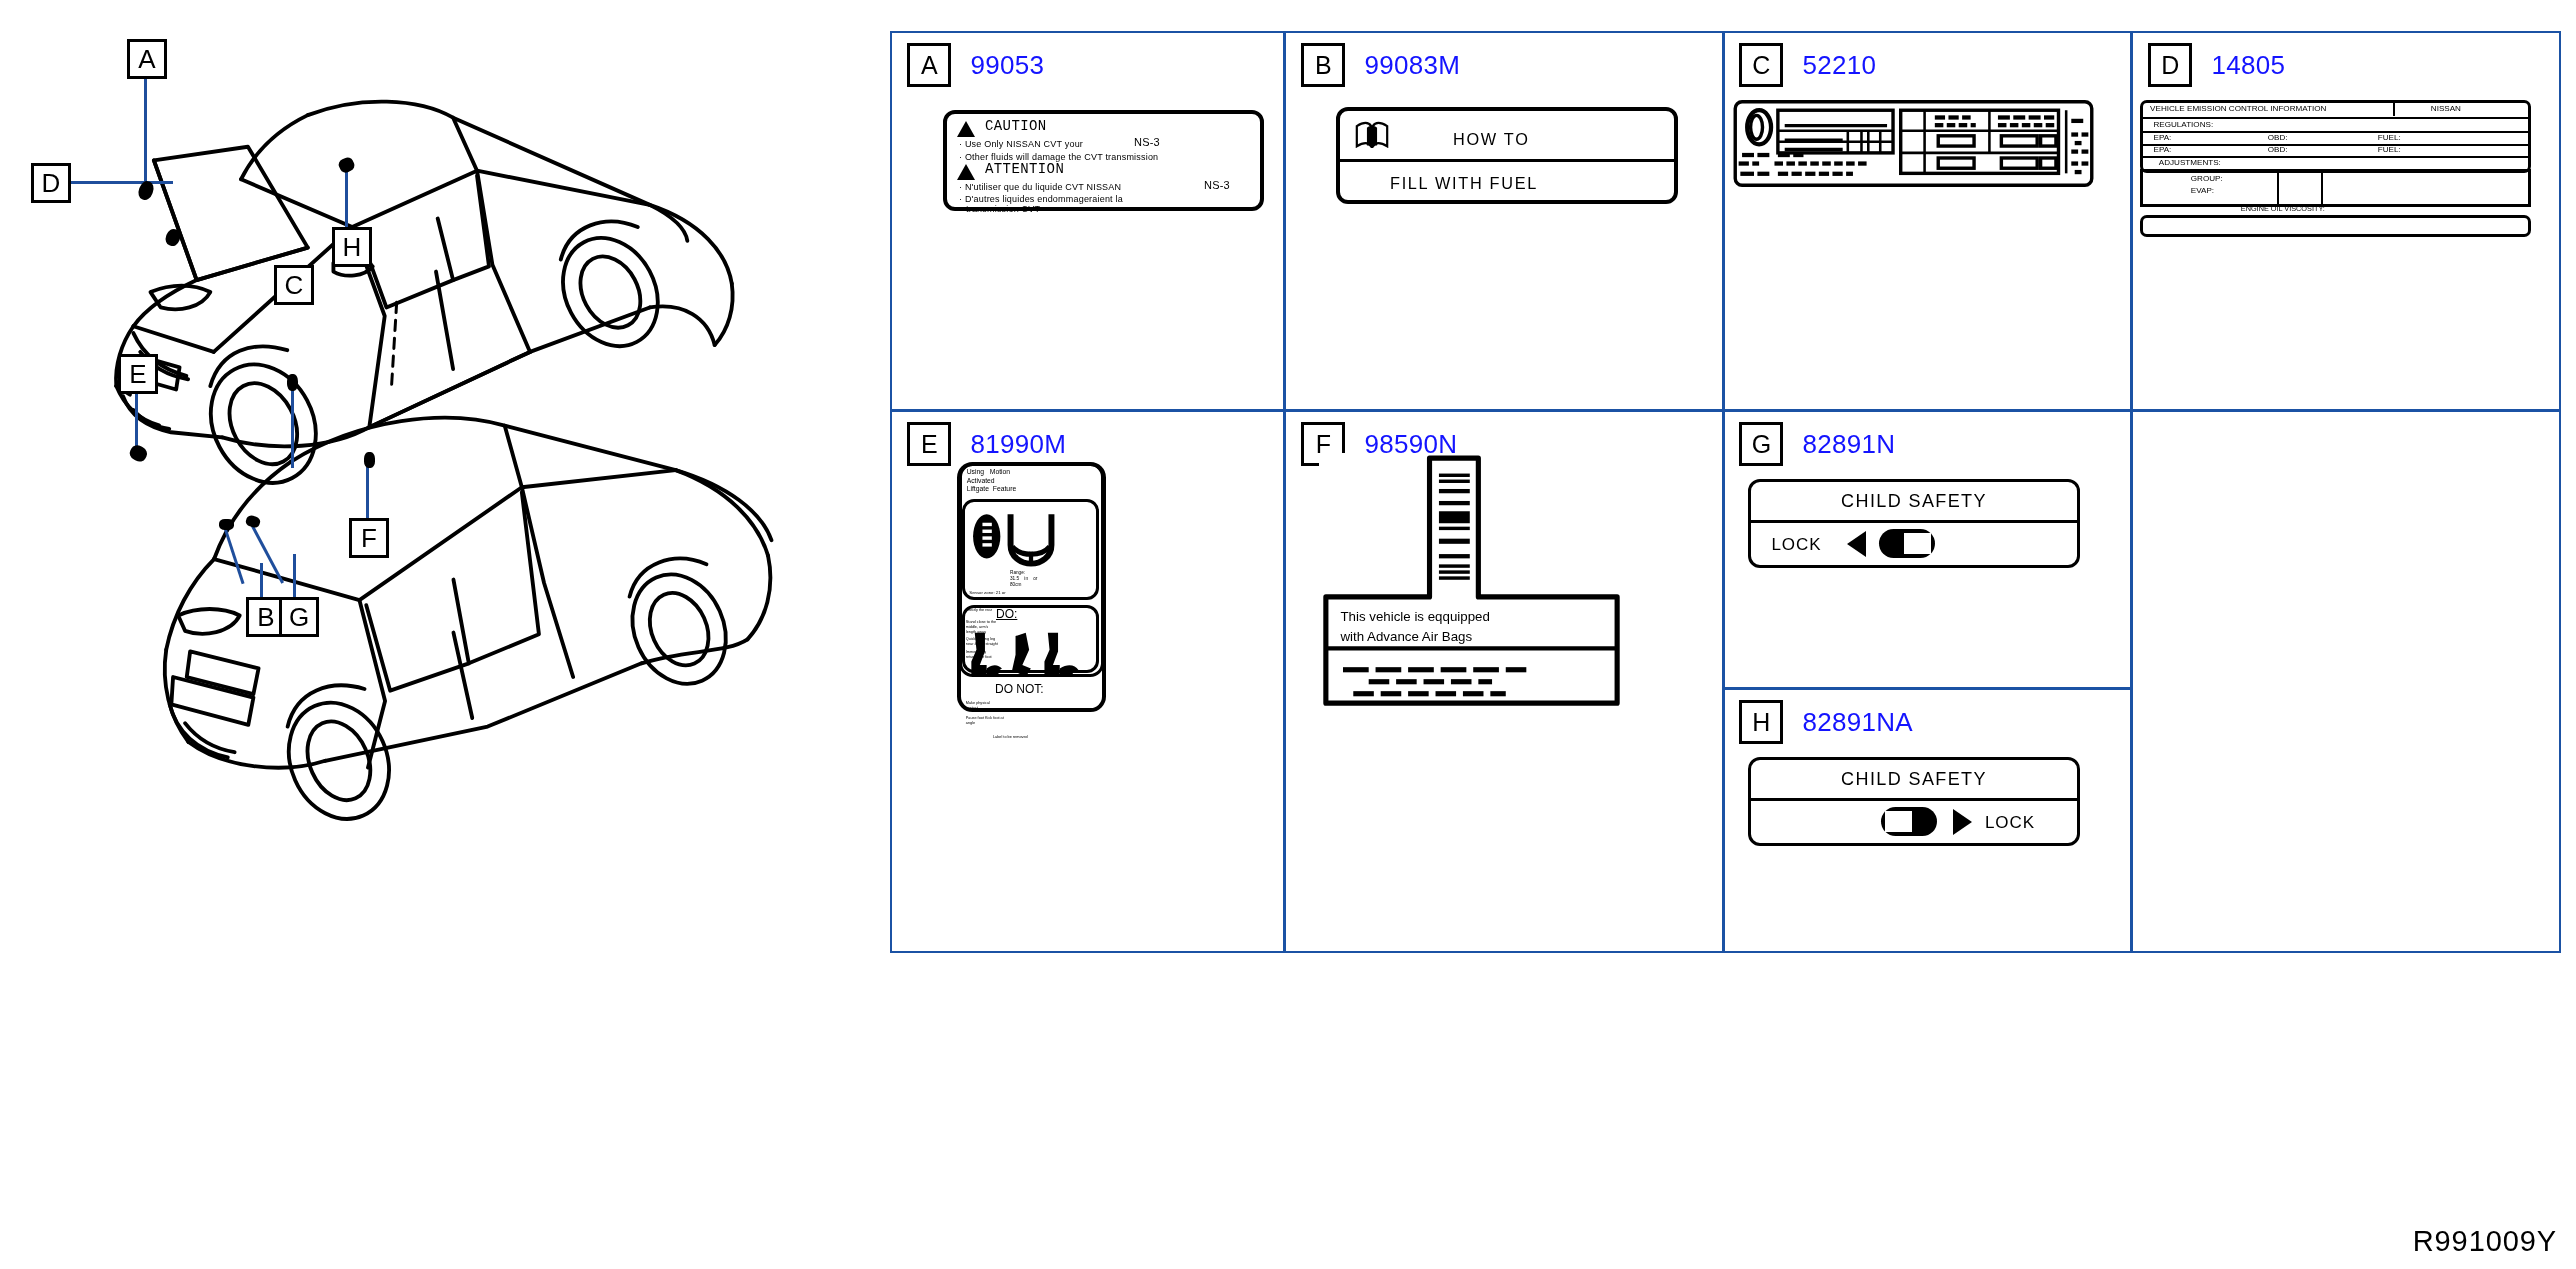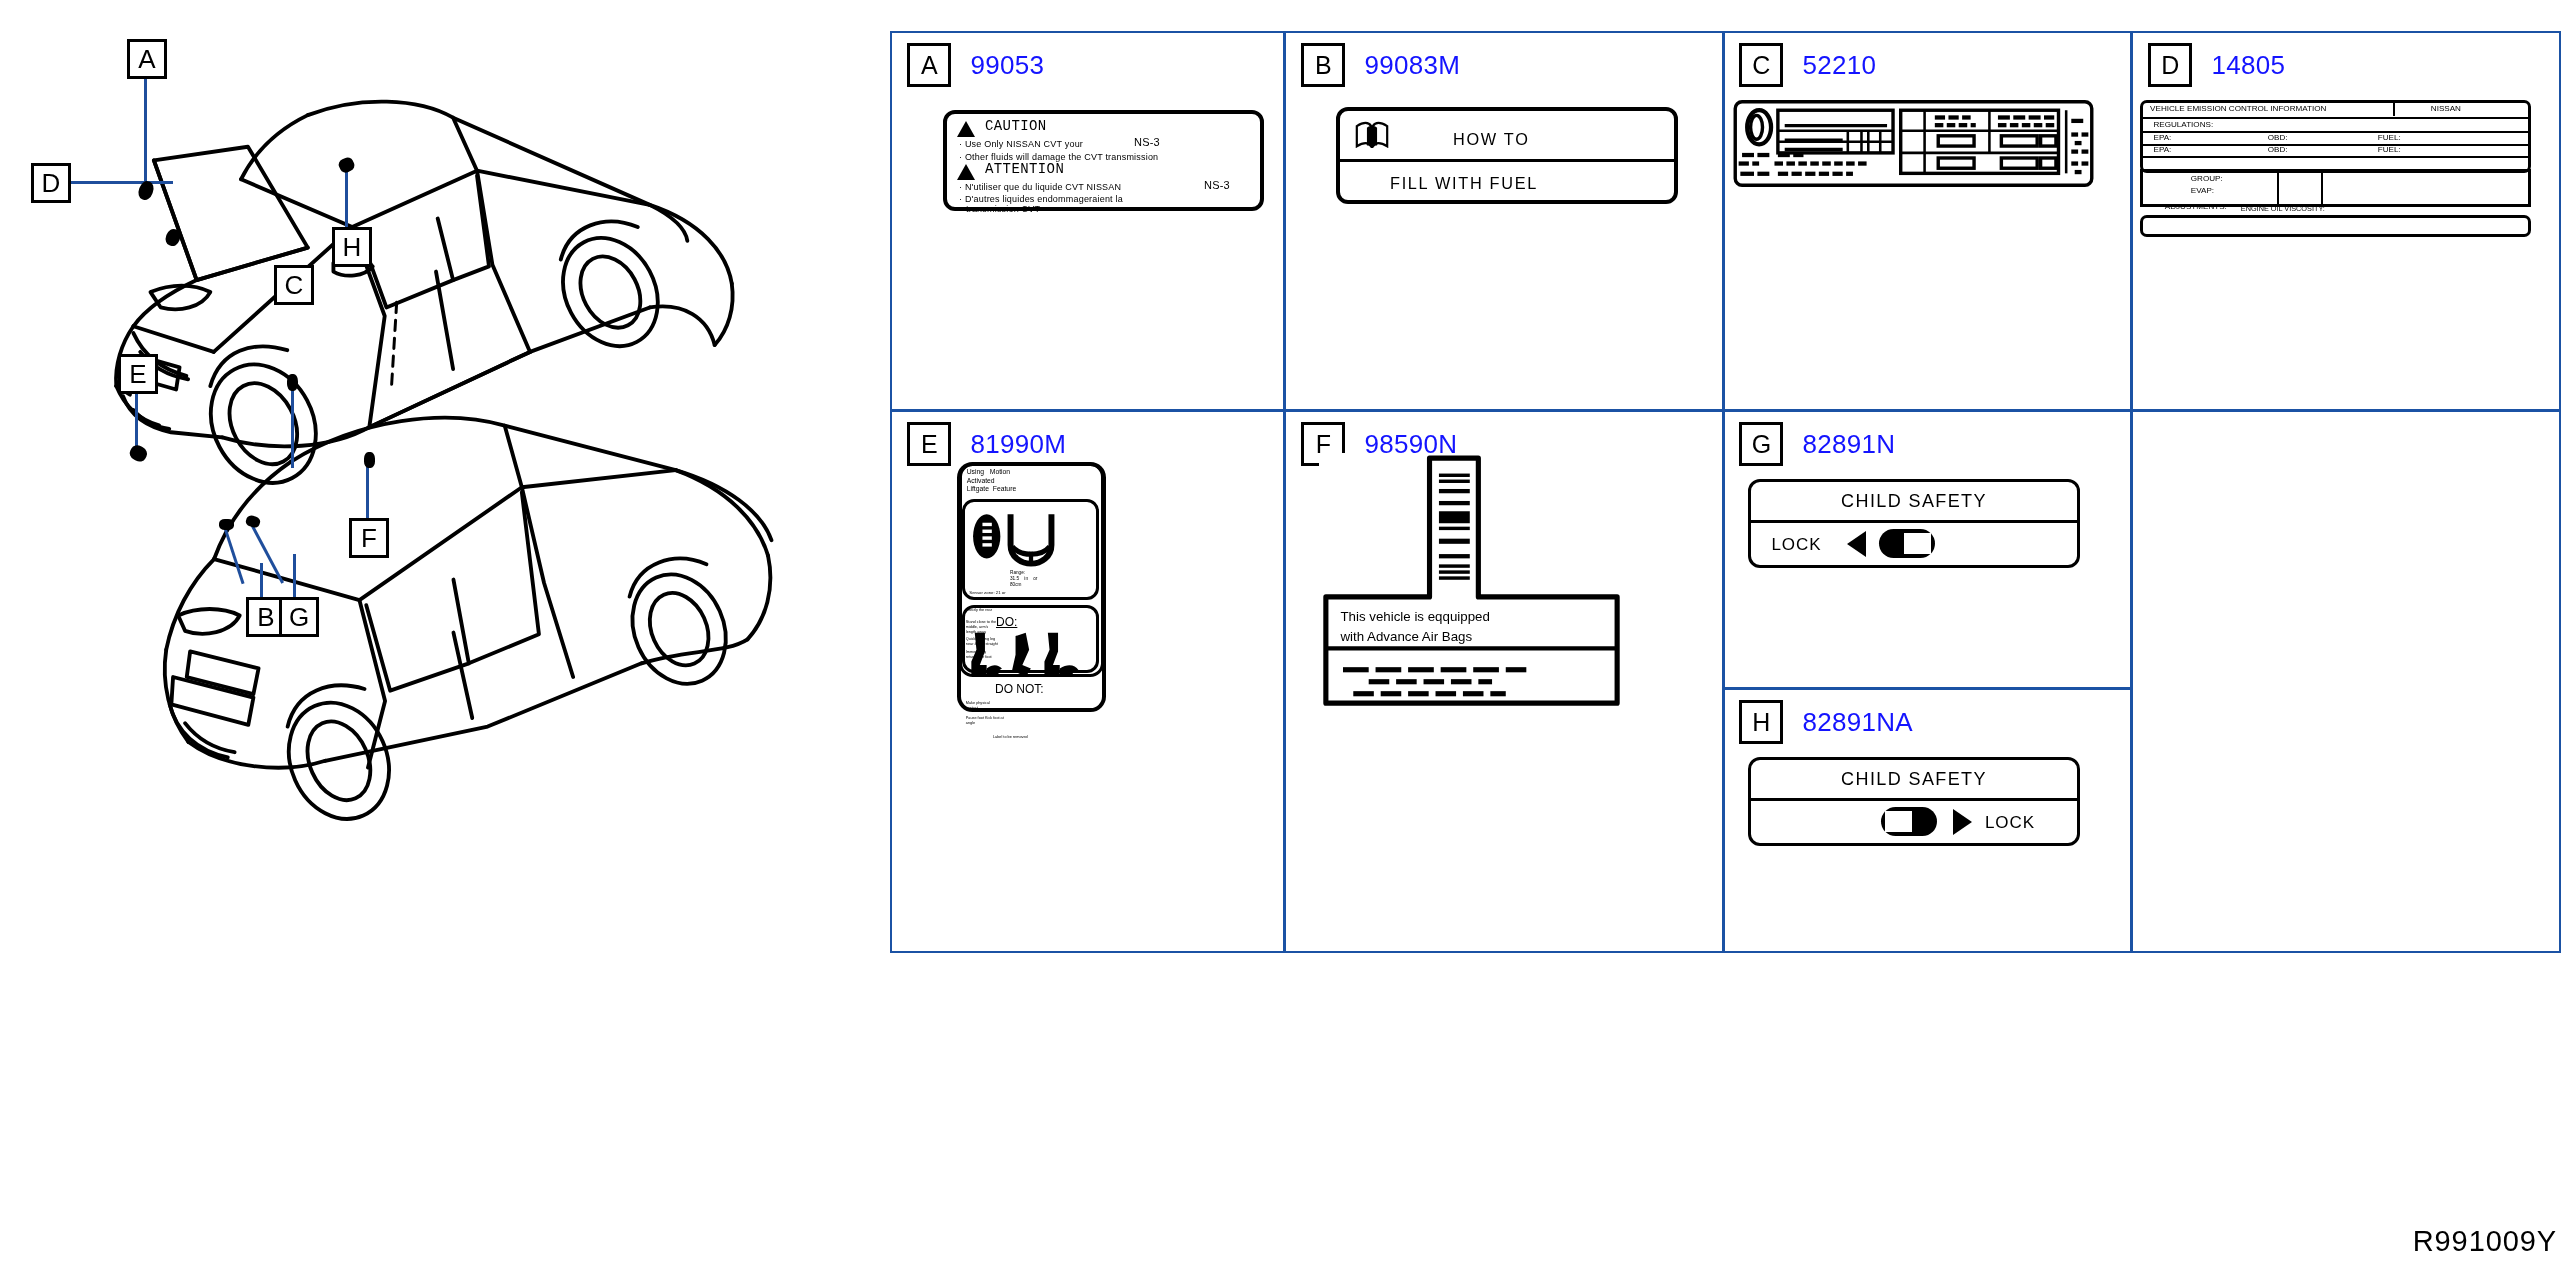--- a/index.html
+++ b/index.html
@@ -389,21 +389,21 @@
       <div class="emtxt" style="left:13.7px;top:19.7px;">REGULATIONS:</div>
       <div class="emrow" style="top:31px;"></div>
       <div class="emtxt" style="left:13.7px;top:32.5px;">EPA:</div>
       <div class="emtxt" style="left:128px;top:32.5px;">OBD:</div>
       <div class="emtxt" style="left:238px;top:32.5px;">FUEL:</div>
       <div class="emrow" style="top:44px;"></div>
       <div class="emtxt" style="left:13.7px;top:45px;">EPA:</div>
       <div class="emtxt" style="left:128px;top:45px;">OBD:</div>
       <div class="emtxt" style="left:238px;top:45px;">FUEL:</div>
       <div class="emrow" style="top:56px;"></div>
-      <div class="emtxt" style="left:25px;top:58px;margin-top:44px;">ADJUSTMENTS:</div>
+      <div class="emtxt" style="left:19px;top:58px;">ADJUSTMENTS:</div>
       <div style="position:absolute;left:0;top:69px;right:0;height:38px;border:3px solid #000;box-sizing:border-box;"></div>
       <div class="emtxt" style="left:51px;top:74px;">GROUP:</div>
       <div class="emtxt" style="left:51px;top:86px;">EVAP:</div>
       <div style="position:absolute;left:137px;top:69px;width:2.1px;height:38px;background:#000;"></div>
       <div style="position:absolute;left:181px;top:69px;width:2.1px;height:38px;background:#000;"></div>
       <div style="position:absolute;left:0;top:115px;right:0;height:22px;border:3px solid #000;border-radius:6.8px;box-sizing:border-box;"></div>
       <div class="emtxt" style="left:101px;top:104px;font-size:7.3px;">ENGINE     OIL     VISCOSITY:</div>
     </div>
   </div>
 
@@ -435,21 +435,21 @@
         <path d="M52 12 L 52 48 C 52 62 64 70 76 70 C 88 70 100 62 100 48 L 100 12" fill="none" stroke="#000" stroke-width="7"></path>
         <path d="M54 50 C 64 62 88 62 98 50" fill="none" stroke="#000" stroke-width="6"></path>
         <path d="M76 56 L 76 70" stroke="#000" stroke-width="5"></path>
       </svg>
       <div style="position:absolute;left:51px;top:107px;font-size:4.7px;line-height:6px;">
         <span>Range:</span><br><span>31.5</span>&nbsp;&nbsp;&nbsp;&nbsp;<span>in</span>&nbsp;&nbsp;&nbsp;&nbsp;<span>or</span><br><span>80cm</span>
       </div>
       <div style="position:absolute;left:10.3px;top:127px;font-size:4.3px;">Sensor    zone:    21 or</div>
 
       <div style="position:absolute;left:2.6px;top:142px;width:137px;height:68px;border:3.4px solid #000;border-radius:12px;box-sizing:border-box;"></div>
-      <div style="position:absolute;left:37px;top:152px;font-size:12px;text-decoration:underline;">DO:</div>
+      <div style="position:absolute;left:37px;top:144px;font-size:12px;text-decoration:underline;">DO:</div>
       <div style="position:absolute;left:6.8px;top:145px;font-size:3.8px;line-height:5.1px;width:29px;">directly    the rear</div>
       <div style="position:absolute;left:6.8px;top:157px;font-size:3.8px;line-height:5.1px;width:31px;">Stand    close    to the    middle, arm's    length away</div>
       <div style="position:absolute;left:6.8px;top:174px;font-size:3.8px;line-height:5.1px;width:34px;">Quickly    swing    leg near    &amp; foot straight</div>
       <div style="position:absolute;left:6.8px;top:187px;font-size:3.8px;line-height:5.1px;width:29px;">Immediately    return your    foot</div>
       <svg style="position:absolute;left:6.8px;top:168px;" width="128" height="51" viewBox="0 0 150 60">
         <g fill="#000">
           <path d="M10 2 L 22 2 L 22 24 L 16 40 L 24 40 L 24 52 L 6 52 L 6 36 L 12 22 Z"></path>
           <path d="M24 44 C 32 38 38 40 42 44 L 36 48 L 40 52 L 24 52 Z"></path>
           <path d="M58 6 L 70 2 L 74 22 L 66 40 L 76 44 L 70 54 L 54 46 L 58 28 Z"></path>
           <path d="M96 2 L 108 2 L 108 24 L 102 40 L 110 40 L 110 52 L 92 52 L 92 36 L 98 22 Z"></path>

